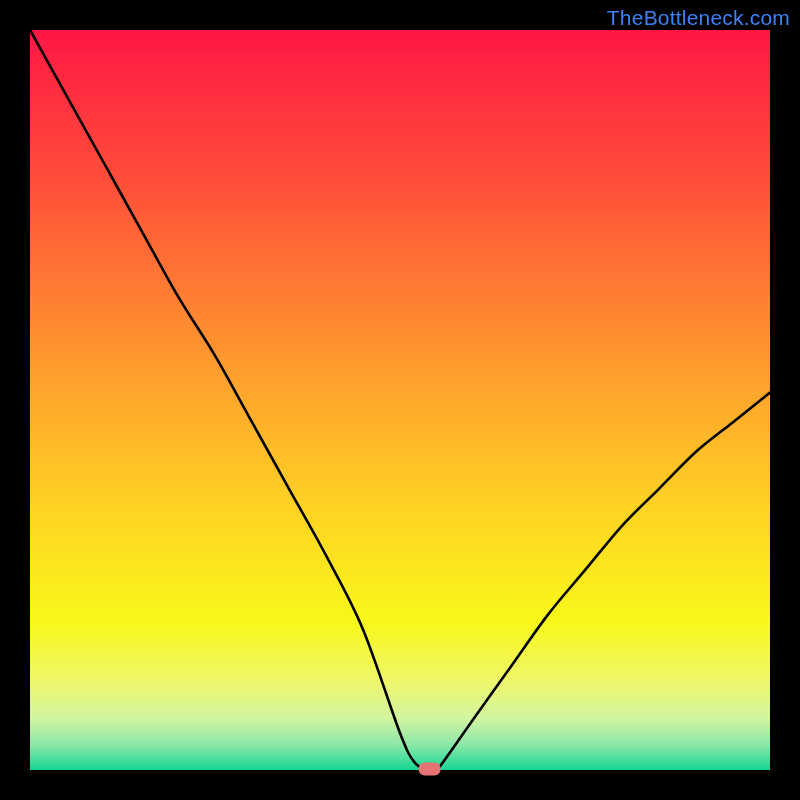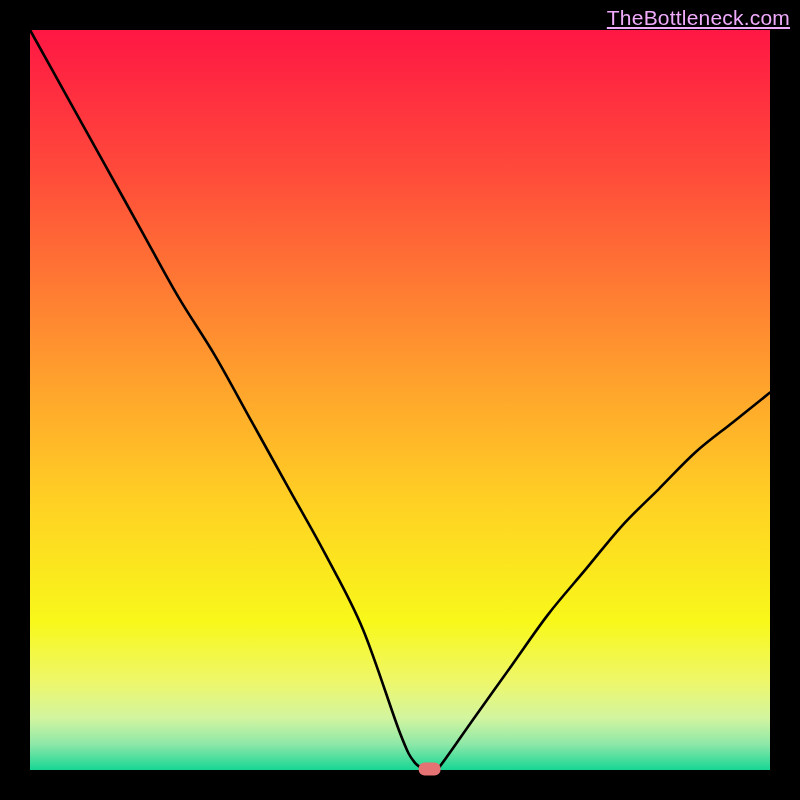--- a/index.html
+++ b/index.html
@@ -13,27 +13,26 @@
   .chart-container {
     position: relative;
     width: 800px;
     height: 800px;
     background: #000;
   }
   .source-label {
     position: absolute;
     top: 6px;
     right: 10px;
-    color: #f0abfc;
+    color: #3b82f6;
     font-family: Arial, Helvetica, sans-serif;
     font-size: 21px;
     font-weight: 500;
     letter-spacing: 0.2px;
     z-index: 5;
-    text-decoration: underline;
   }
   svg {
     position: absolute;
     left: 0;
     top: 0;
   }
 </style>
 </head>
 <body>
 

